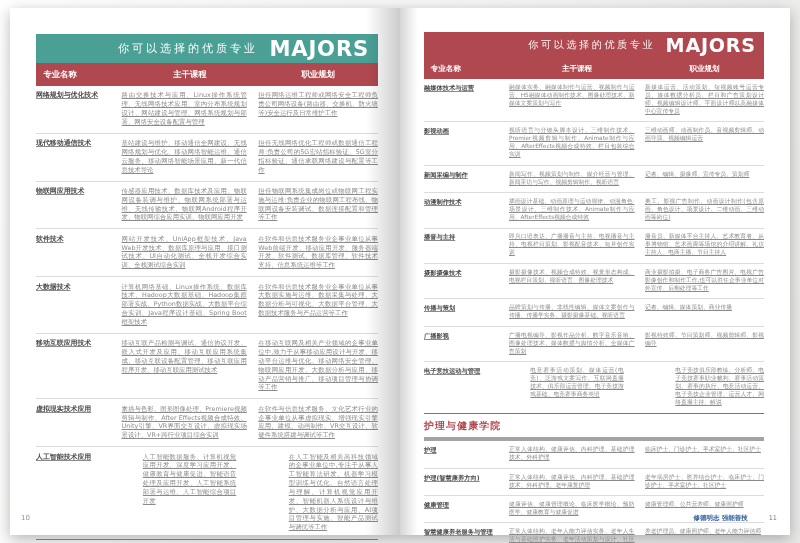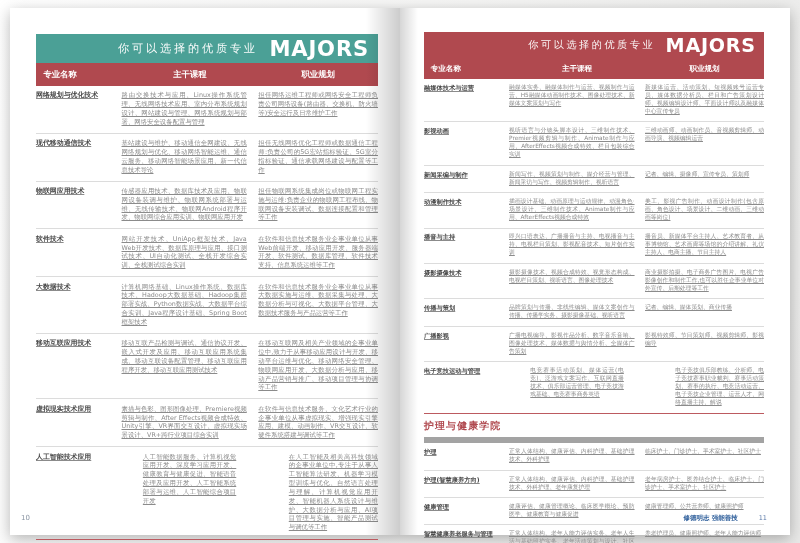--- a/index.html
+++ b/index.html
@@ -59,29 +59,29 @@
   .tbody .trow:last-child{ border-bottom:1px solid #dcdcdc; }
   .tbody.endless .trow:last-child{ border-bottom:none;gap:41px; }
 
   .section-head{
     border-top:1px solid #bc5a60; margin-top:1px;
   }
   .section-title{
     font-family:"DejaVu Serif", serif;
     color:var(--maroon); font-size:1.7em; font-weight:bold; letter-spacing:0.12em;
     padding:0.55em 0 0.45em 0;
-    border-bottom:6px solid #a3a3a3;
+    border-bottom:4px solid #a3a3a3;
   }
 
   .pagenum{
     position:absolute; bottom:13px; font-size:7px; color:#8a95a3;text-align:right;
   }
   .pn-left{ left:11px; }
   .footer-right{
-    position:absolute; right:23px; bottom:12px;
+    position:absolute; right:13px; bottom:12px;
     display:flex; align-items:baseline; gap:8px;
     font-size:6.5px; color:#30609c; font-weight:bold;
   }
   .footer-right .num{ font-weight:normal; color:#5a79a8;margin-left:13px; }
 </style>
 </head>
 <body>
 
 <div class="spread">
 

